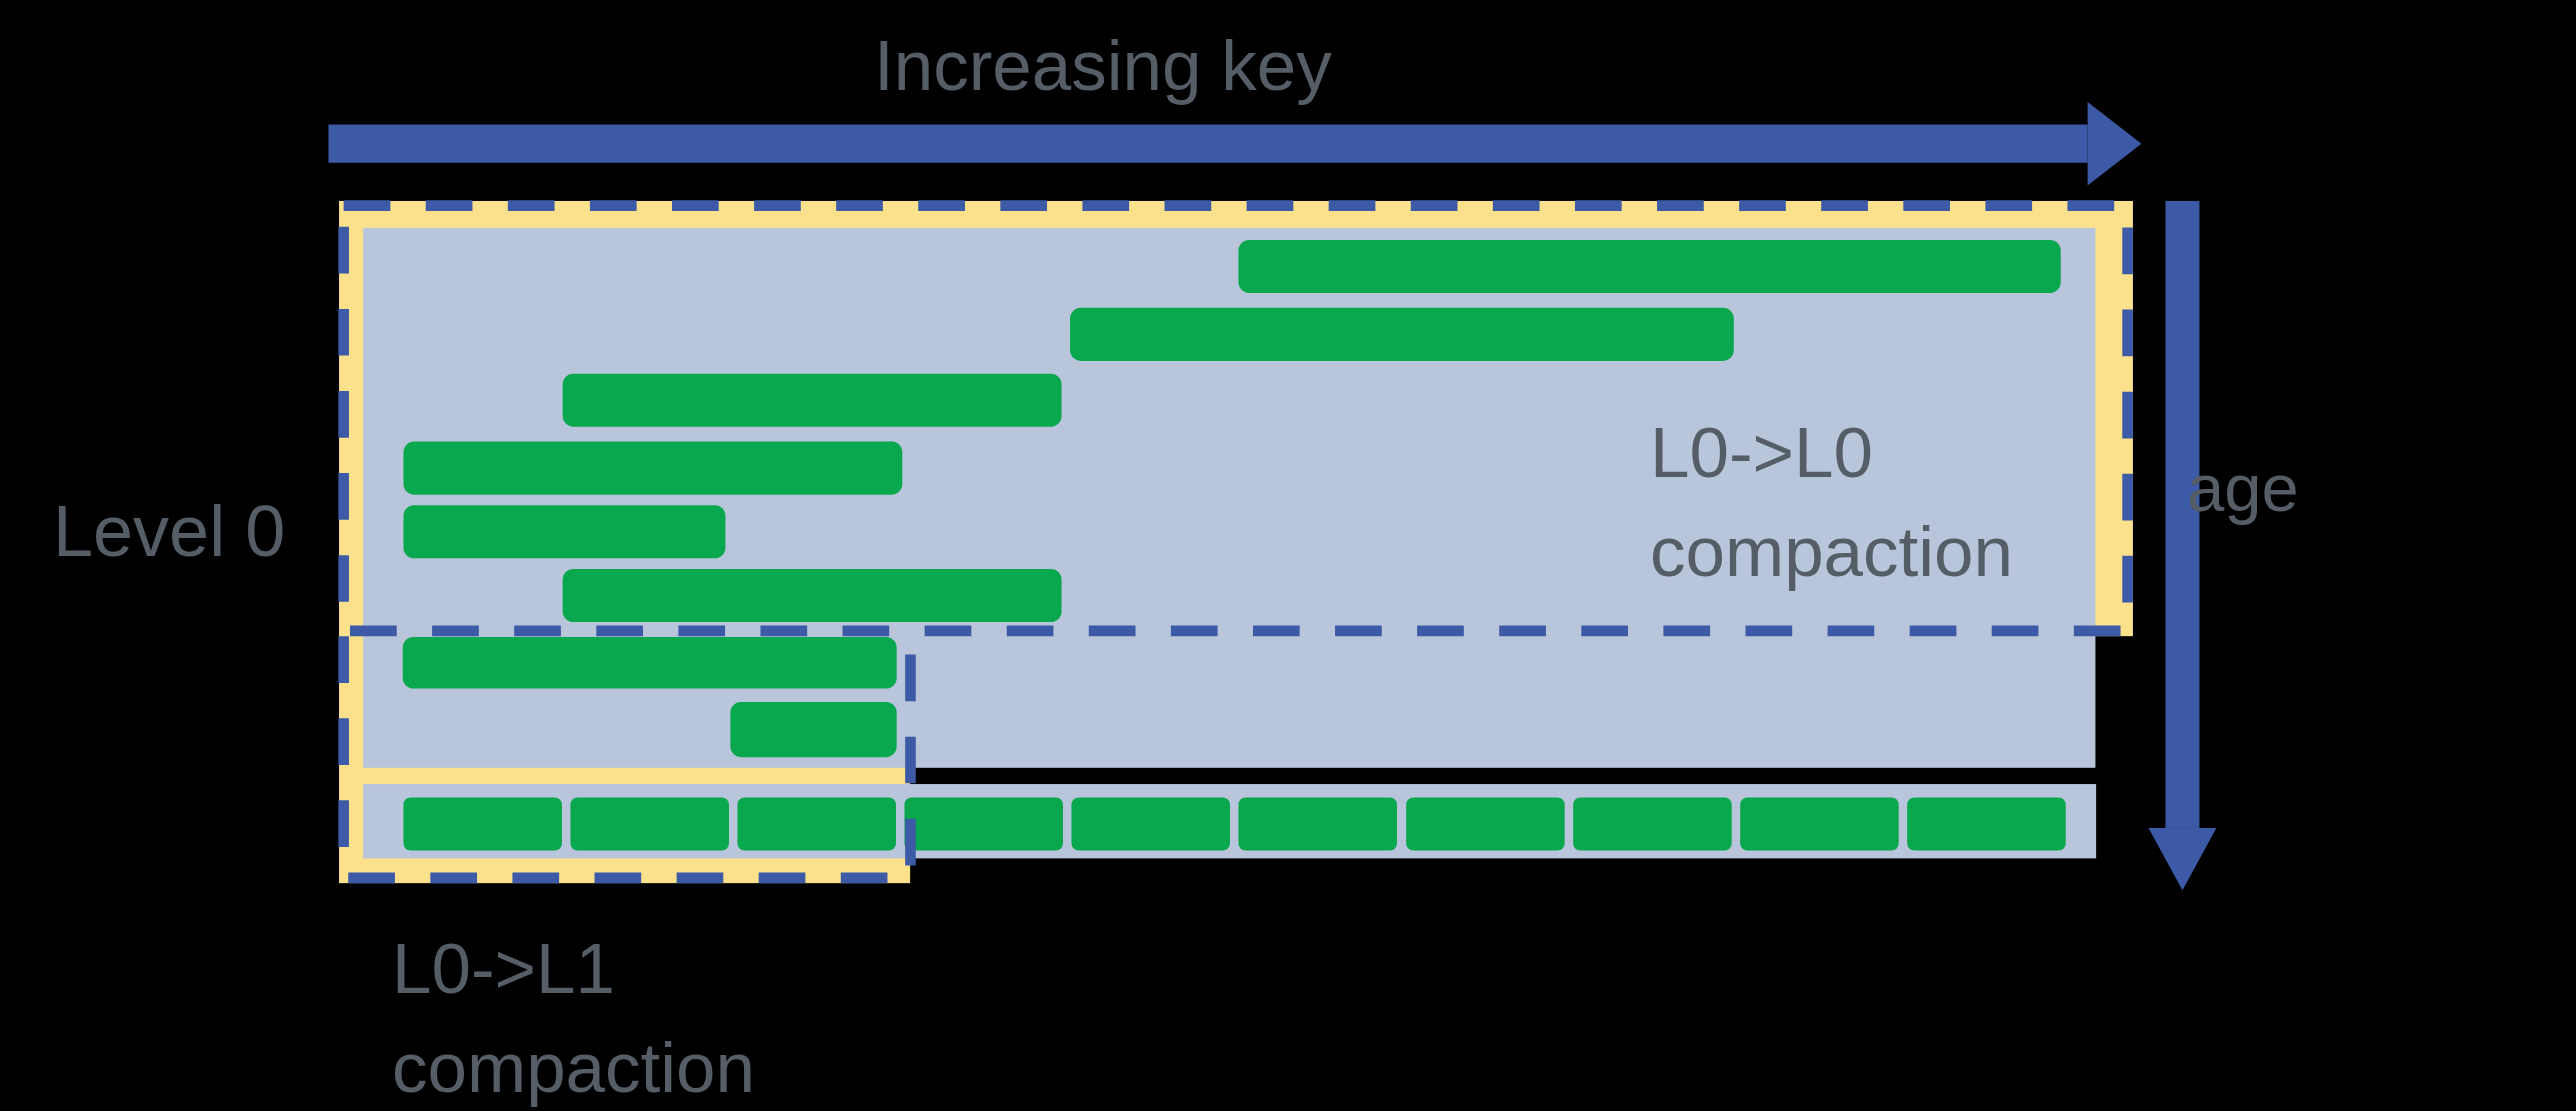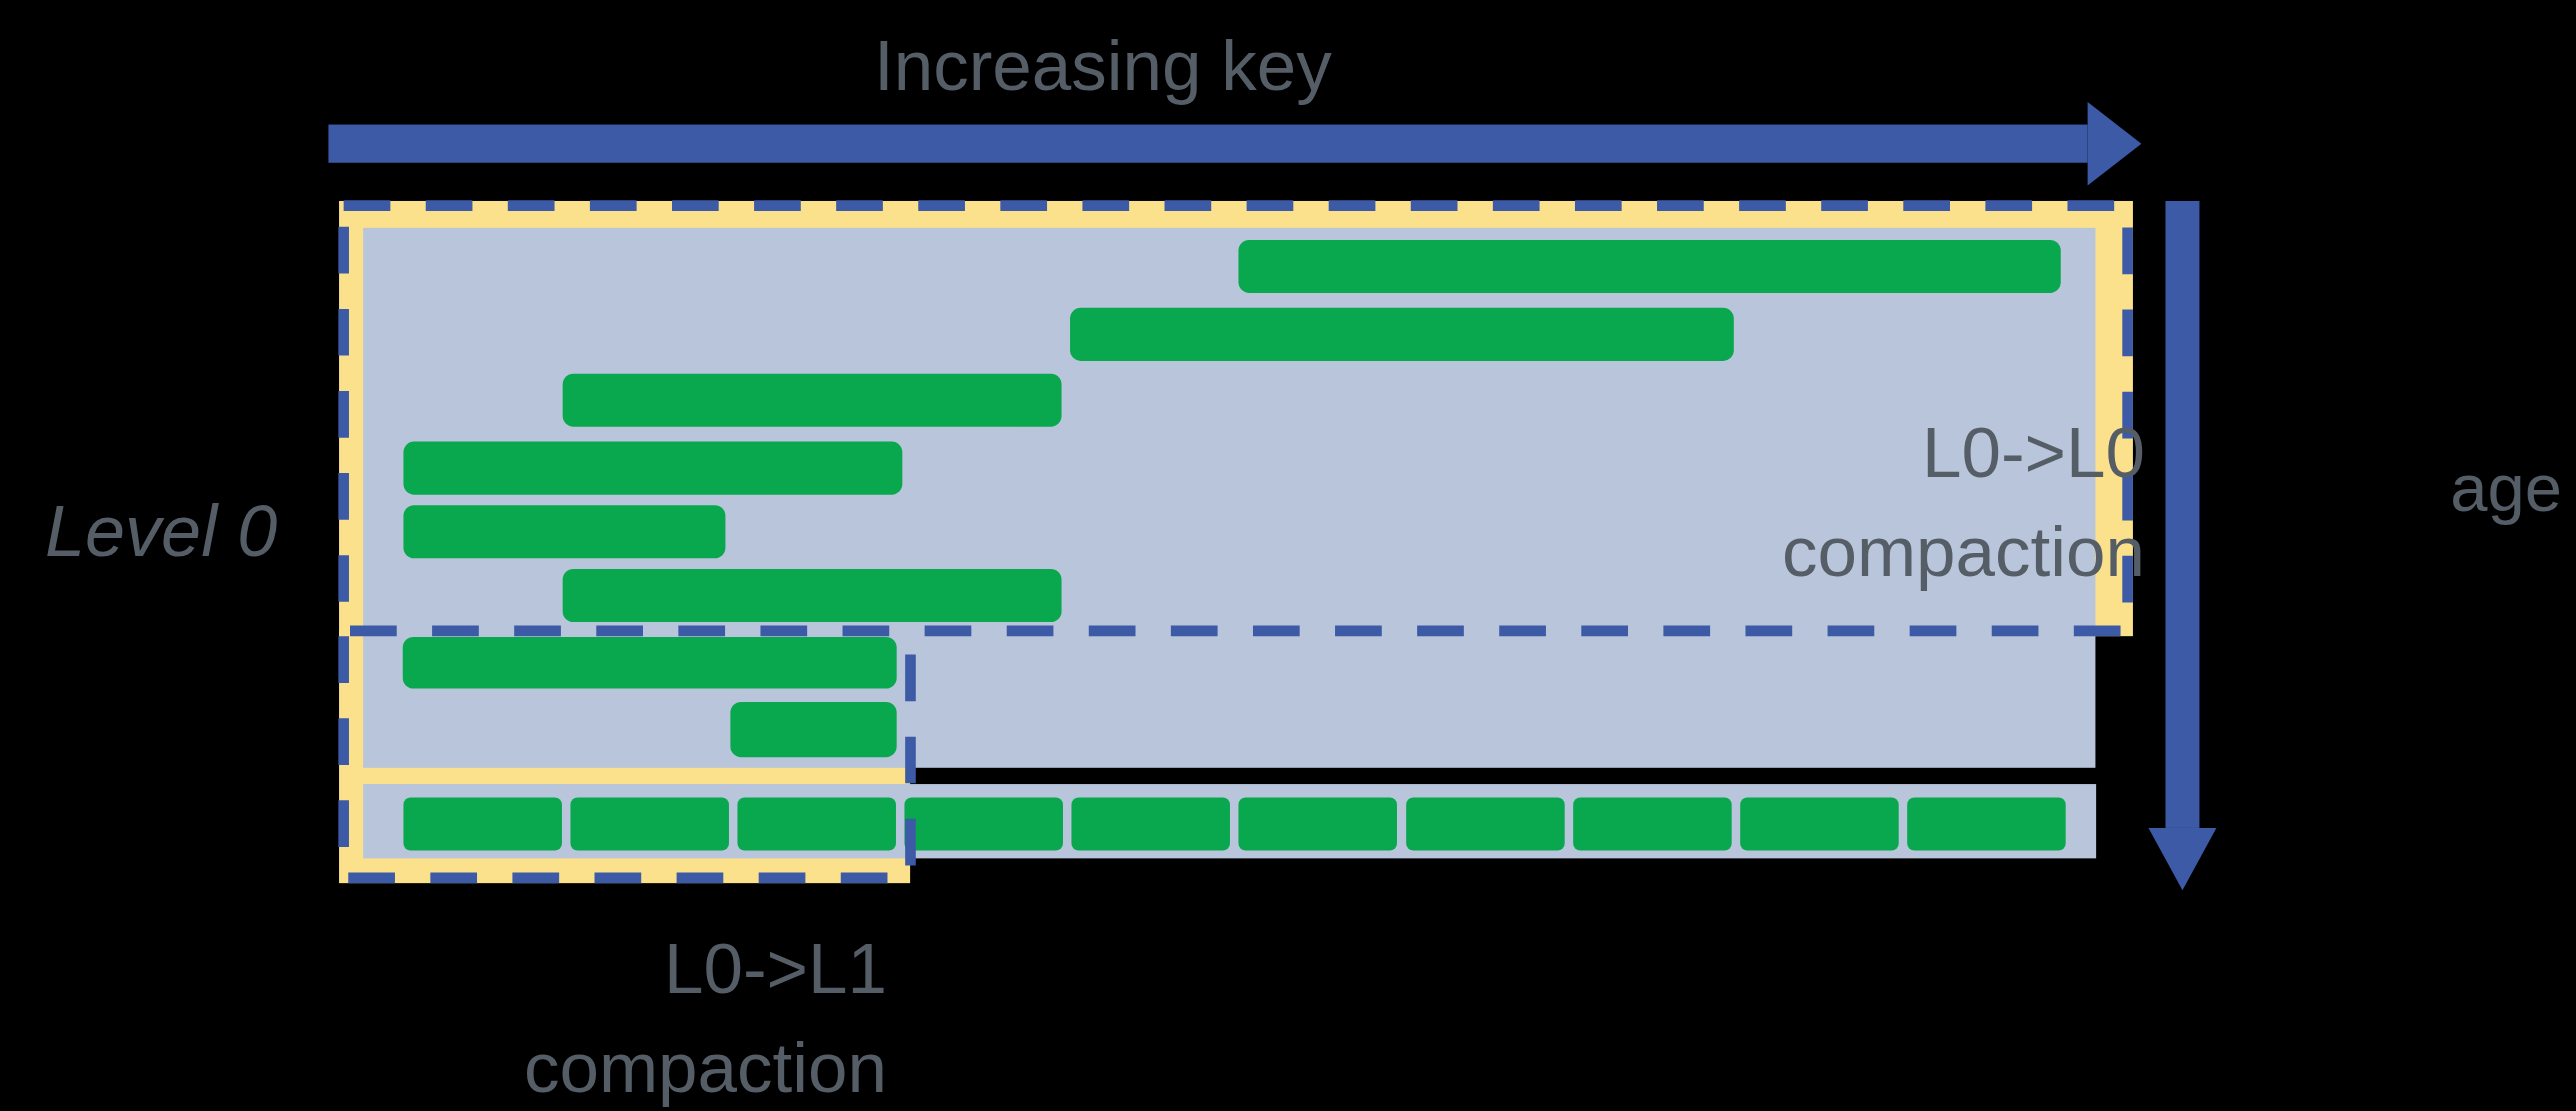--- a/index.html
+++ b/index.html
@@ -39,26 +39,26 @@
   .title {
     left: 874px;
     top: 30px;
     width: 778px;
     text-align: left;
     font-size: 71px;
   }
   .level-label {
     font-size: 72px;
   }
-  .level0-label { left: 45px;  top: 495px; font-style: italic; }
+  .level0-label { left: 53px;  top: 495px; }
   .level1-label { left: 45px;  top: 786px; }
   .annotation {
     position: absolute;
     color: var(--gray-text);
-    text-align: right;
+    text-align: left;
     font-size: 71px;
     line-height: 99px;
     white-space: nowrap;
   }
   .l0l0-annotation { left: 1650px; top: 403px;  width: 495px; }
   .l0l1-annotation { left: 392px;  top: 883px; width: 495px; margin-top: 36px; }
   .age-annotation  { left: 2187px; top: 439px;  width: 375px; font-size: 67px; line-height: 98px; }
 </style>
 </head>
 <body>

